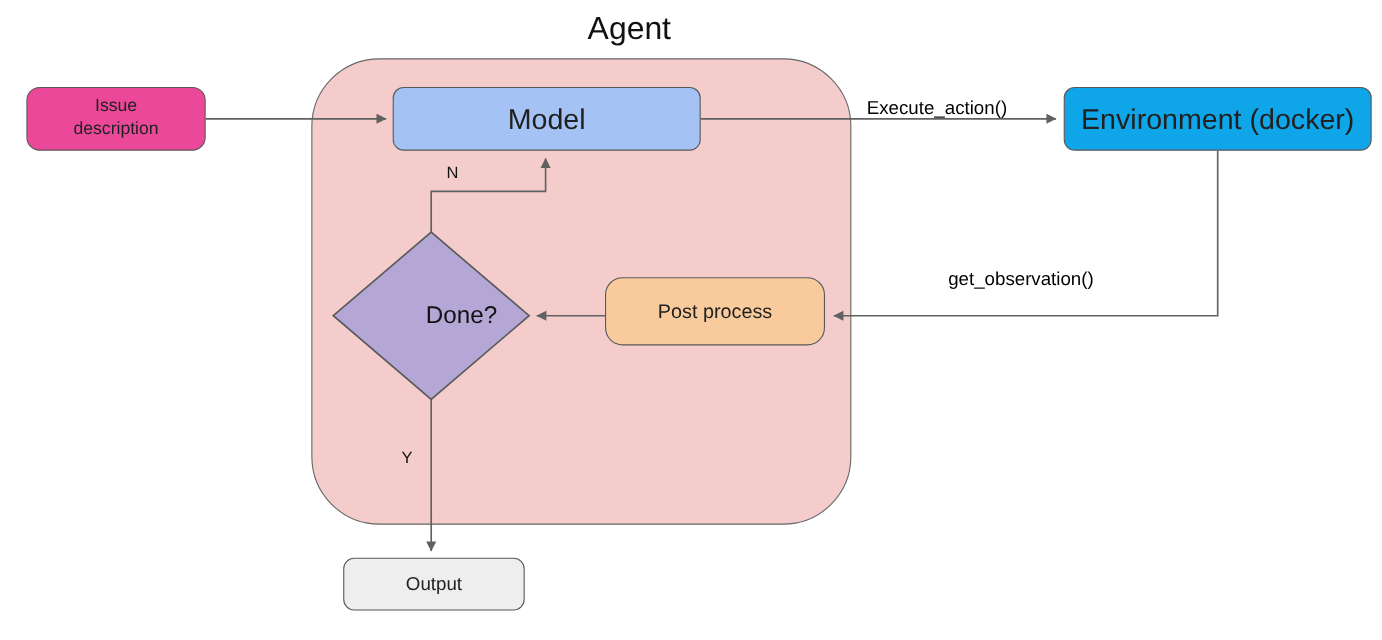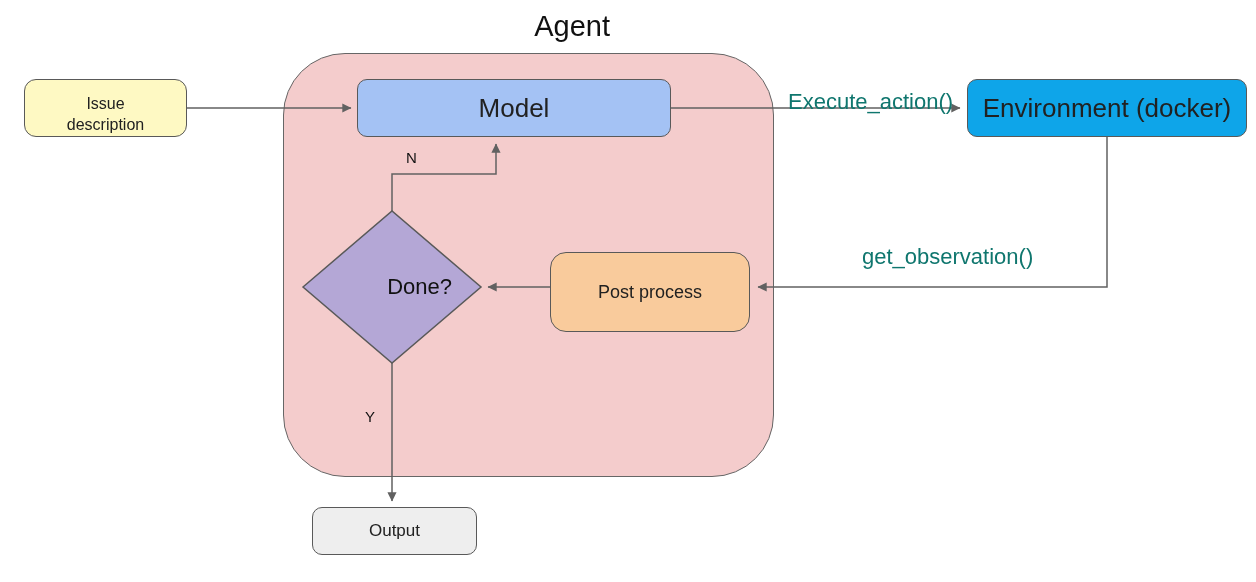--- a/index.html
+++ b/index.html
@@ -49,54 +49,53 @@
     box-sizing: border-box;
     border: 1.5px solid #595959;
     display: flex;
     flex-direction: column;
     align-items: center;
     justify-content: center;
     text-align: center;
   }
   .node-issue {
     left: 24px; top: 79px; width: 163px; height: 58px;
-    background: #fef9c3;
+    background: #ec4899;
     border-radius: 12px;
     font-size: 16px;
     line-height: 1.3;
-    justify-content: flex-end;
   }
   .node-model {
-    left: 357px; top: 79px; width: 314px; height: 58px;
+    left: 357px; top: 79px; width: 280px; height: 58px;
     background: #a4c2f4;
     border-radius: 10px;
     font-size: 26px;
   }
   .node-environment {
     left: 967px; top: 79px; width: 280px; height: 58px;
     background: #0ea5e9;
     border-radius: 10px;
     font-size: 26px;
   }
   .node-post {
-    left: 550px; top: 252px; width: 200px; height: 80px;
+    left: 550px; top: 252px; width: 200px; height: 62px;
     background: #f9cb9c;
     border-radius: 16px;
     font-size: 18px;
   }
   .node-output {
     left: 312px; top: 507px; width: 165px; height: 48px;
     background: #eeeeee;
     border-radius: 10px;
     font-size: 17px;
   }
   .edge-label {
     position: absolute;
-    font-size: 22px;
-    color: #0f766e;
+    font-size: 17px;
+    color: #000000;
     white-space: nowrap;
   }
   .label-execute { left: 788px; top: 89px; }
   .label-getobs  { left: 862px; top: 244px; }
   .branch-label {
     position: absolute;
     font-size: 15px;
     color: #111111;
   }
   .label-n { left: 406px; top: 149px; }

